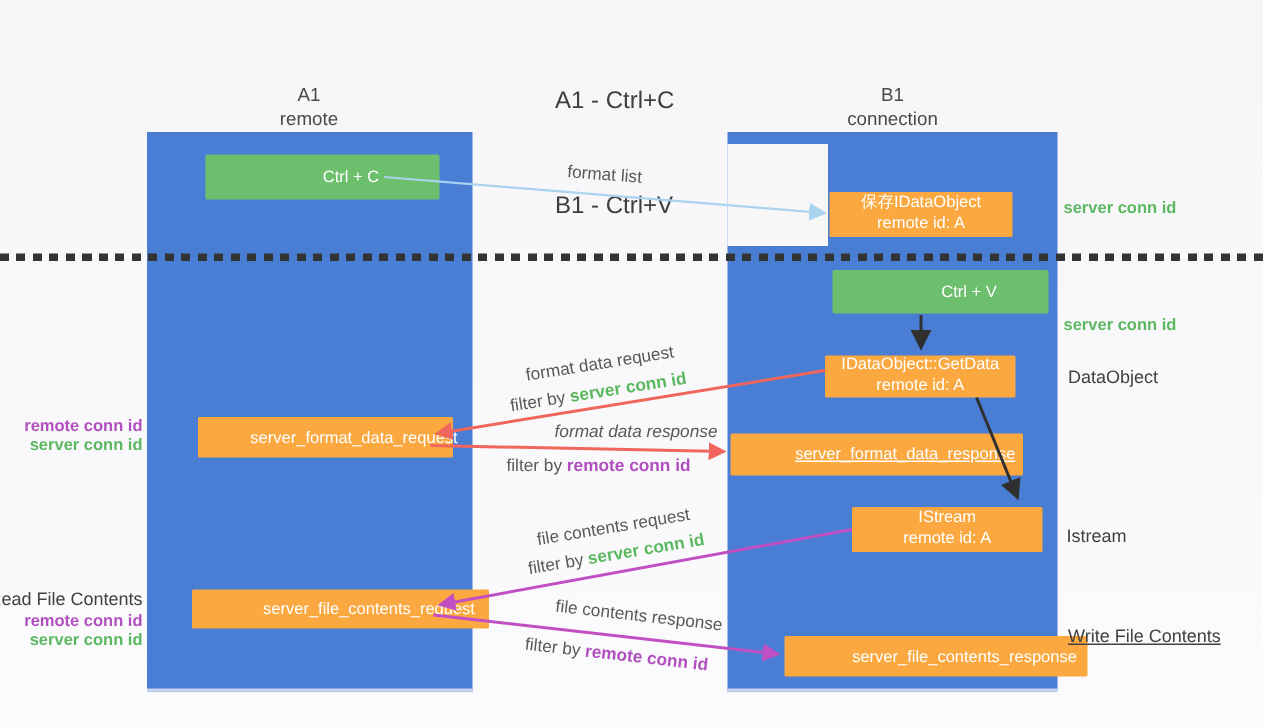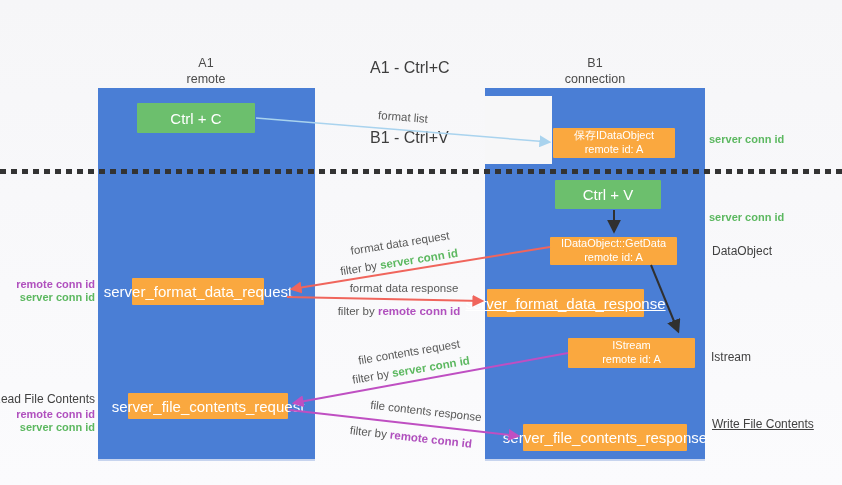--- a/index.html
+++ b/index.html
@@ -18,21 +18,21 @@
   .lane{position:absolute;top:88px;height:371px;background:var(--lane);border-bottom:2px solid var(--lane_edge);}
   .notch{position:absolute;background:var(--bg);z-index:2;}
   .dotted{position:absolute;left:0;top:169px;width:842px;height:5px;z-index:5;
           background:repeating-linear-gradient(90deg,#333 0 6px,transparent 6px 11px);}
 
   .node{position:absolute;z-index:6;display:flex;flex-direction:column;align-items:center;justify-content:center;
         color:#fff;text-align:center;border-radius:1px;}
   .node.green{background:var(--green_box);font-size:11.5px;}
   .node.orange{background:var(--orange_box);}
   .node .l1,.node .l2{font-size:11px;line-height:1.25;}
-  .node.single{font-size:15px;}
+  .node.single{font-size:11px;padding-left:38px;}
 
   .arrow-label{position:absolute;z-index:8;font-size:11.5px;color:var(--label_text);white-space:nowrap;
                transform-origin:center;text-shadow:0 0 2px rgba(250,250,250,.9);}
   .side-label{position:absolute;z-index:8;font-size:11px;white-space:nowrap;}
   .side-label.plain{font-size:12px;color:var(--dark_text);}
   .bold-green{color:var(--green_text);font-weight:bold;}
   .bold-purple{color:var(--purple_text);font-weight:bold;}
   .left-pair{text-align:right;line-height:1.2;}
 
   svg.overlay{position:absolute;left:0;top:0;z-index:7;pointer-events:none;}
@@ -125,21 +125,21 @@
     <line x1="289" y1="410" x2="518" y2="436" style="stroke:var(--magenta_arrow)" stroke-width="2" marker-end="url(#ah-magenta)"></line>
   </svg>
 
   <div class="arrow-label" style="left:403px;top:117px;transform:translate(-50%,-50%) rotate(4.5deg);">format list</div>
 
   <div class="arrow-label" style="left:400px;top:243px;transform:translate(-50%,-50%) rotate(-9deg);">format data request</div>
   <div class="arrow-label" style="left:399px;top:262px;transform:translate(-50%,-50%) rotate(-9deg);">
     <span>filter by </span><span class="bold-green">server conn id</span>
   </div>
 
-  <div class="arrow-label" style="left:404px;top:288px;transform:translate(-50%,-50%);">format data response</div>
+  <div class="arrow-label" style="left:424px;top:288px;transform:translate(-50%,-50%);font-style:italic;">format data response</div>
   <div class="arrow-label" style="left:399px;top:311px;transform:translate(-50%,-50%);">
     <span>filter by </span><span class="bold-purple">remote conn id</span>
   </div>
 
   <div class="arrow-label" style="left:409px;top:352px;transform:translate(-50%,-50%) rotate(-9.5deg);">file contents request</div>
   <div class="arrow-label" style="left:411px;top:370px;transform:translate(-50%,-50%) rotate(-9.5deg);">
     <span>filter by </span><span class="bold-green">server conn id</span>
   </div>
 
   <div class="arrow-label" style="left:426px;top:411px;transform:translate(-50%,-50%) rotate(6.5deg);">file contents response</div>

